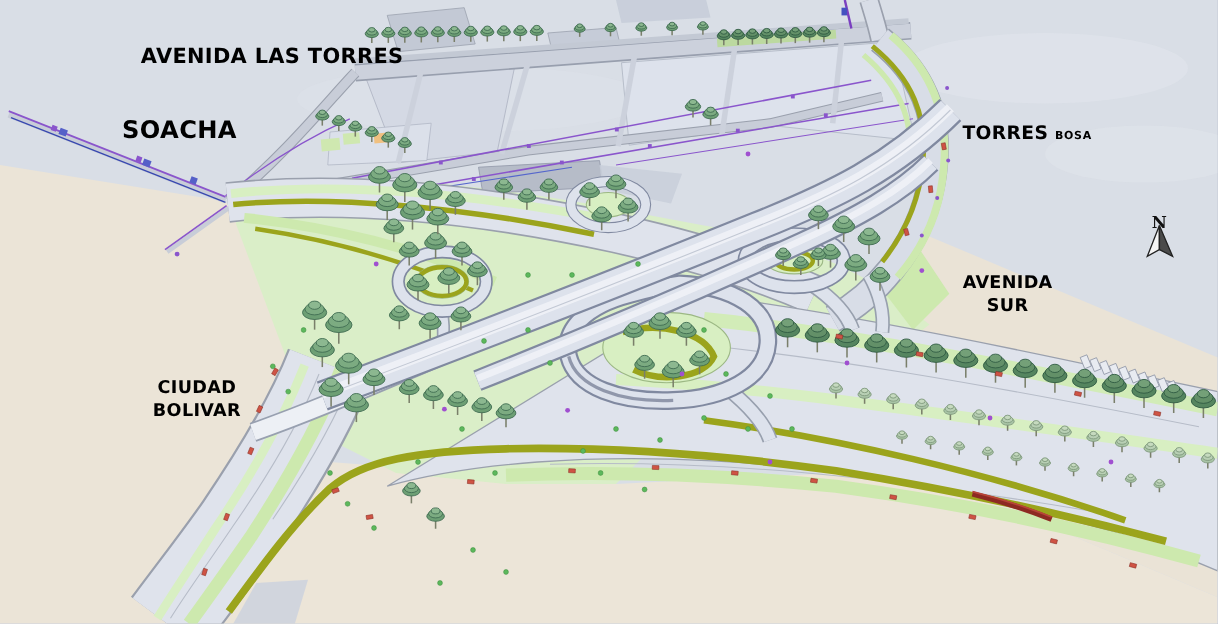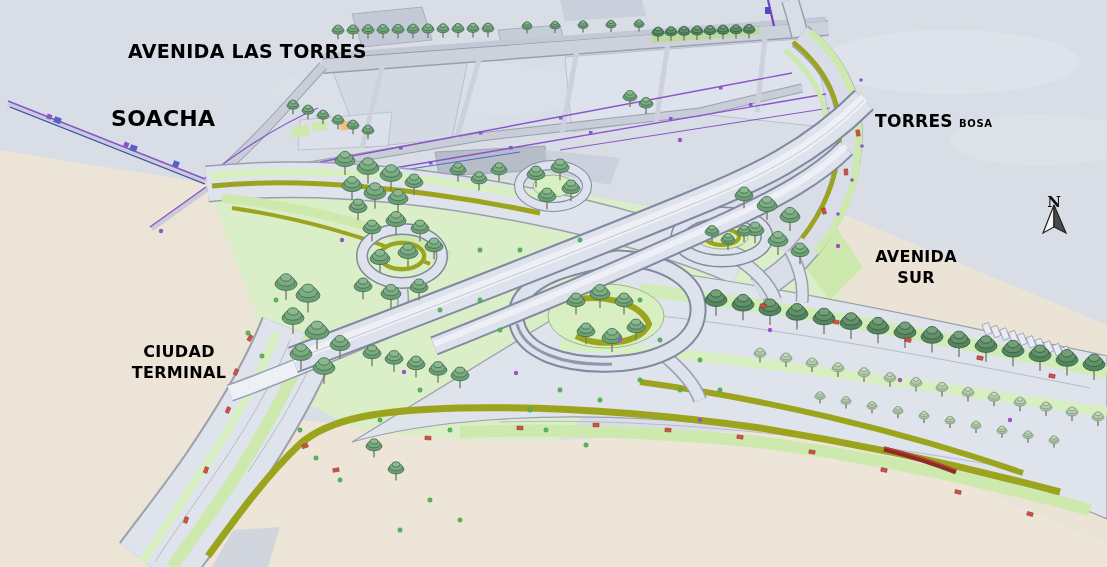--- a/index.html
+++ b/index.html
@@ -1062,16 +1062,16 @@
 <div class="lbl" id="lbl-bosa">
   <span>TORRES</span>
   <span class="small-word">BOSA</span>
 </div>
 <div class="lbl center" id="lbl-terminal">
   <div>AVENIDA</div>
   <div>SUR</div>
 </div>
 <div class="lbl center" id="lbl-ciudad">
   <div>CIUDAD</div>
-  <div>TERMINAL</div>
+  <div>BOLIVAR</div>
 </div>
 
 </div>
 
 </body></html>

